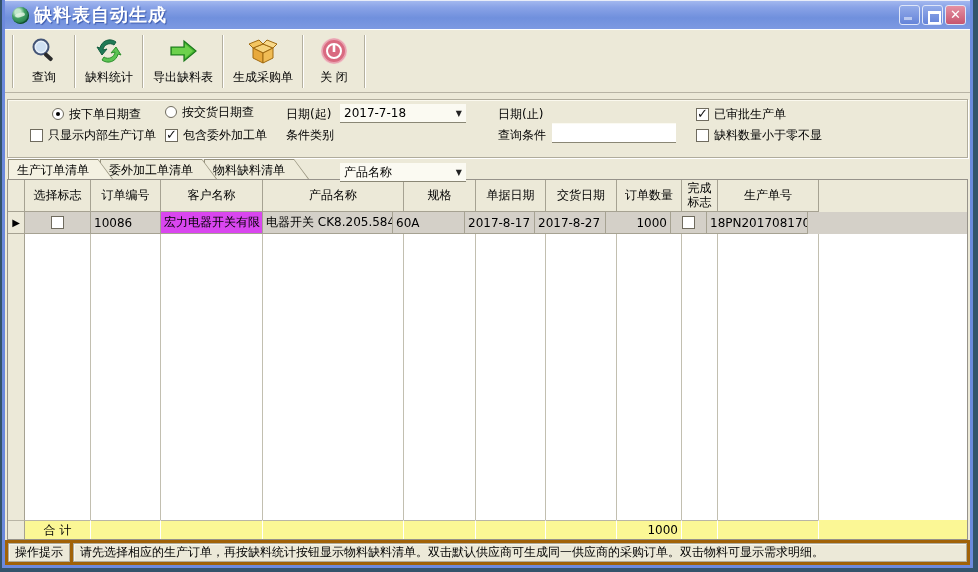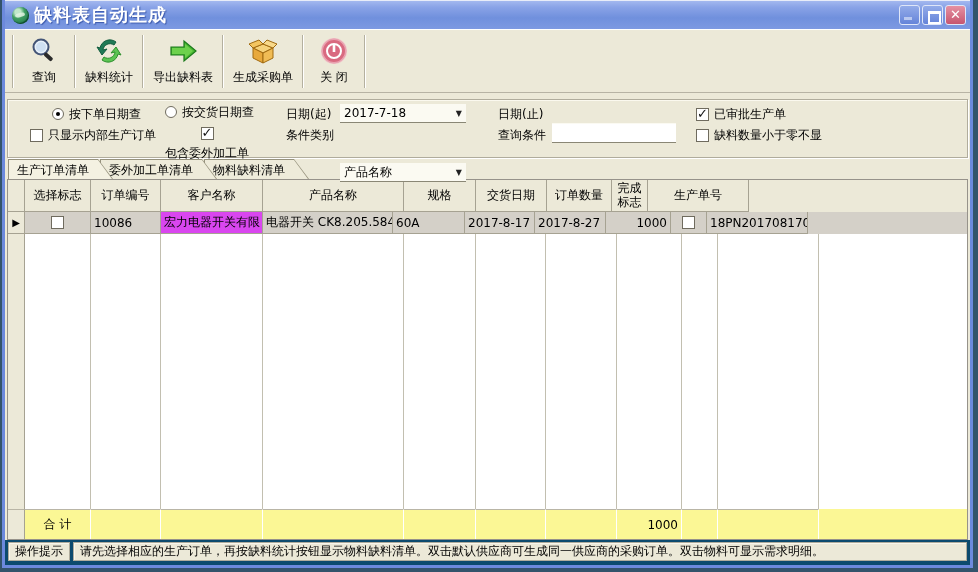--- a/index.html
+++ b/index.html
@@ -75,31 +75,31 @@
     white-space:normal; line-height:1.15; padding:0 2px; }
   .gdata { height:22px; }
   .gdata .gcell { background:#D4D0C8; }
   .gdata .gcell.cream { background:#d946ef; }
   .gdata .gcell.num { justify-content:flex-end; }
   .gdata .gcell.ctr { justify-content:center; }
   .gsel { background:#ECE9D8 !important; justify-content:center; padding:0; }
   .gfill { flex:1; }
   .gfill .gcell { border-bottom:none; border-right:1px solid #c2bfb0; background:#fff; height:100%; align-items:flex-start; }
   .gfill .gcell.gsel { border-right:1px solid #a6a292; }
-  .gtotal { height:30px;text-align:right; }
+  .gtotal { height:19px;text-align:right; }
   .gtotal .gcell { background:#FBF795; border-right:1px solid #fff; border-bottom:none; border-top:1px solid #b9b5a6; }
   .gtotal .gcell.gsel { border-right:1px solid #a6a292; }
   .gtotal .gcell.num { justify-content:flex-end; }
   .gtotal .gcell.ctr { justify-content:center; }
   .gvoid { flex:1 1 auto; background:#fff; border:none !important; }
   .rowarrow { font-size:10px; line-height:1; }
   .cellcbx { margin:0 auto; }
 
   
-  .statusbar { flex:0 0 25px; display:flex; align-items:flex-start; gap:3px; padding:2px 3px 3px; background:#0c4a6e; }
+  .statusbar { flex:0 0 25px; display:flex; align-items:center; gap:3px; padding:2px 3px 3px; background:#a16207; }
   .sb-panel { height:19px; display:flex; align-items:center; padding:0 6px; background:#ECE9D8;
     border:1px solid #b0ac9c; box-shadow:inset 1px 1px 0 #f8f6ec; white-space:nowrap; overflow:hidden; }
   .sb-msg { flex:1; }
 </style>
 </head>
 <body>
 
 <div class="window">
 
   <div class="titlebar">
@@ -184,21 +184,21 @@
     </div>
     <label class="fp-item" style="left:688px; top:6px;">
       <span class="cbx on"></span>
       <span>已审批生产单</span>
     </label>
 
     <label class="fp-item" style="left:22px; top:27px;">
       <span class="cbx"></span>
       <span>只显示内部生产订单</span>
     </label>
-    <label class="fp-item" style="left:157px; top:27px;flex-direction:column;">
+    <label class="fp-item" style="left:157px; top:27px;">
       <span class="cbx on"></span>
       <span>包含委外加工单</span>
     </label>
     <span class="fp-item" style="left:278px; top:27px;">条件类别</span>
     <div class="fp-item combo" style="left:332px; top:25px; width:126px;">
       <span class="val">产品名称</span>
       <span class="arrow">▼</span>
     </div>
     <span class="fp-item" style="left:490px; top:27px;">查询条件</span>
     <div class="fp-item" style="left:544px; top:25px; width:124px;">
@@ -226,20 +226,21 @@
   </div>
 
   <div class="gridwrap">
     <div class="grow ghead" id="g-head">
         <div class="gcell gsel" style="width: 17px;"></div>
         <div class="gcell" style="width: 66px;">选择标志</div>
         <div class="gcell" style="width: 70px;">订单编号</div>
         <div class="gcell" style="width: 102px;">客户名称</div>
         <div class="gcell" style="width: 141px;">产品名称</div>
         <div class="gcell" style="width: 72px;">规格</div>
+        <div class="gcell" style="width: 70px;">单据日期</div>
         <div class="gcell" style="width: 71px;">交货日期</div>
         <div class="gcell" style="width: 65px;">订单数量</div>
         <div class="gcell" style="width: 36px;">完成标志</div>
         <div class="gcell" style="width: 101px;">生产单号</div>
         <div class="gcell gvoid"></div>
       </div>
     <div id="g-rows">
         <div class="grow gdata">
           <div class="gcell gsel" style="width: 17px;">
             <span class="rowarrow">▶</span>

